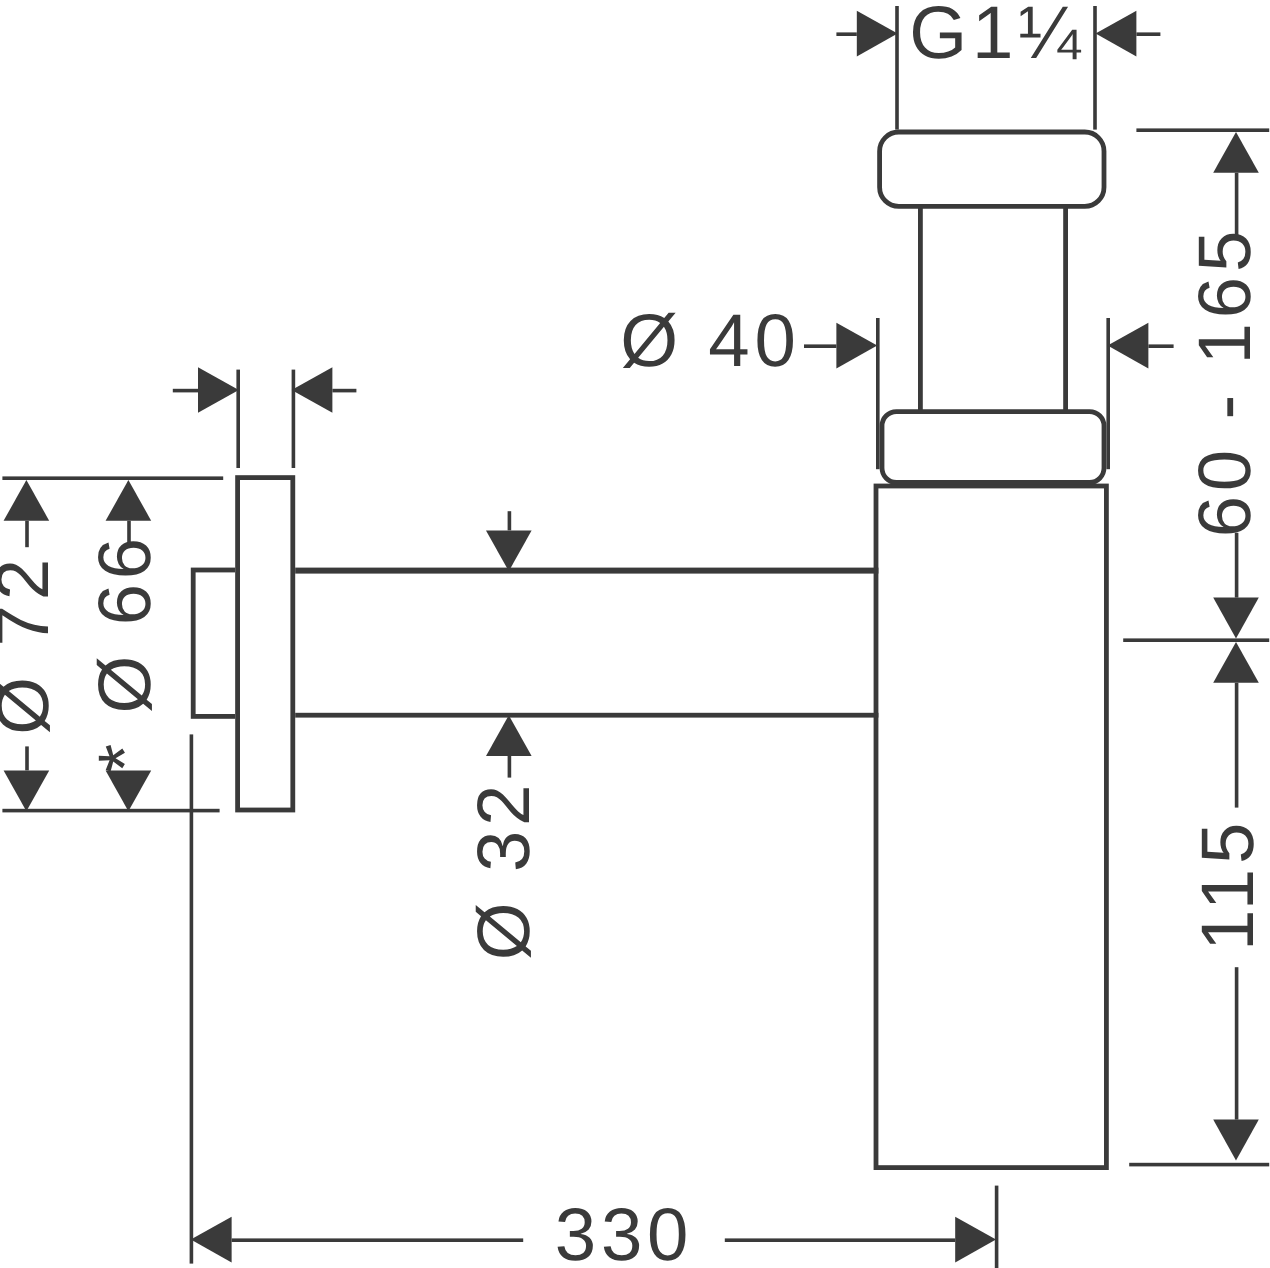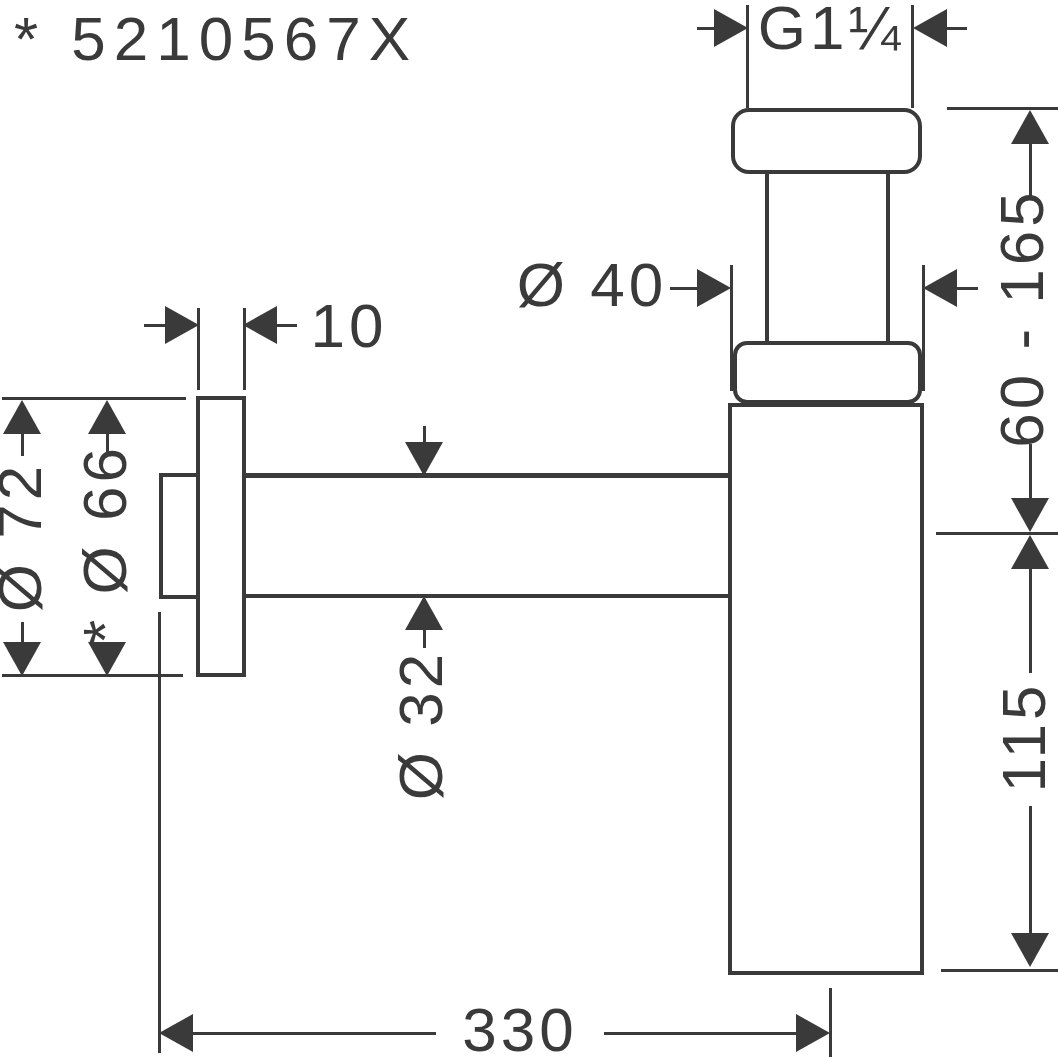--- a/index.html
+++ b/index.html
@@ -85,21 +85,20 @@
   <div class="ln" style="left:921.5px;top:265px;width:3px;height:126px;"></div>
   <div class="arr l" style="left:923px;top:269px;"></div>
   <div class="ln" style="left:957px;top:286.5px;width:21px;height:3px;"></div>
 
   <div class="ln" style="left:144px;top:323.5px;width:21px;height:3px;"></div>
   <div class="arr r" style="left:165px;top:306px;"></div>
   <div class="ln" style="left:197px;top:308px;width:3px;height:82px;"></div>
   <div class="ln" style="left:242.5px;top:308px;width:3px;height:82px;"></div>
   <div class="arr l" style="left:243px;top:306px;"></div>
   <div class="ln" style="left:277px;top:323.5px;width:20px;height:3px;"></div>
-  <div class="t" style="left:349px;top:326px;">10</div>
 
   <div class="ln" style="left:2px;top:397px;width:184px;height:3px;"></div>
   <div class="ln" style="left:2px;top:673.5px;width:181px;height:3px;"></div>
 
   <div class="arr u" style="left:3px;top:400px;"></div>
   <div class="ln" style="left:20.5px;top:434px;width:3px;height:22px;"></div>
   <div class="t rot" style="left:20px;top:537px;">Ø 72</div>
   <div class="ln" style="left:20.5px;top:622px;width:3px;height:20px;"></div>
   <div class="arr d" style="left:3px;top:642px;"></div>
 
@@ -115,15 +114,14 @@
   <div class="t rot" style="left:421px;top:725px;">Ø 32</div>
 
   <div class="ln" style="left:157.5px;top:612px;width:3px;height:441px;"></div>
   <div class="ln" style="left:828.5px;top:988px;width:3px;height:69px;"></div>
   <div class="arr l" style="left:159px;top:1014px;"></div>
   <div class="ln" style="left:193px;top:1031.5px;width:243px;height:3px;"></div>
   <div class="t" style="left:520px;top:1030px;">330</div>
   <div class="ln" style="left:604px;top:1031.5px;width:192px;height:3px;"></div>
   <div class="arr r" style="left:796px;top:1014px;"></div>
 
-  <div class="t pn" style="left:14px;top:8px;">* 5210567X</div>
 
 </div>
 
 </body></html>

